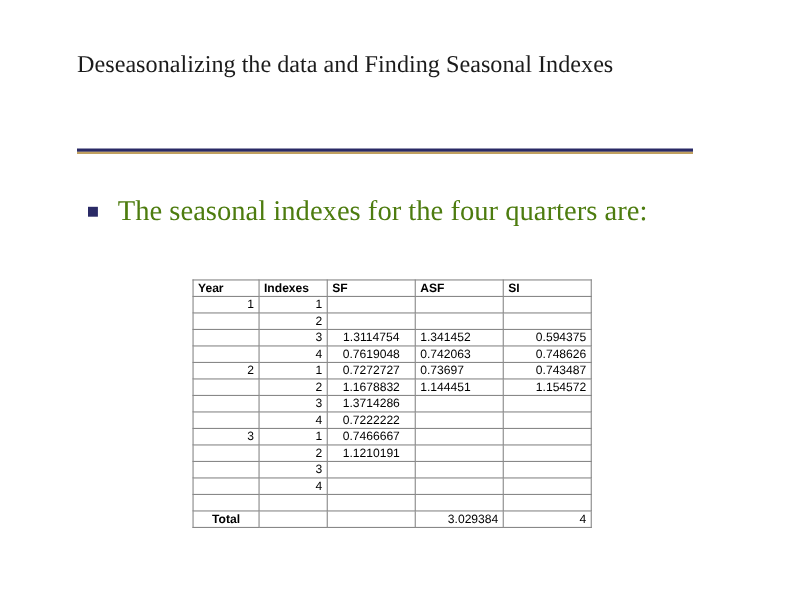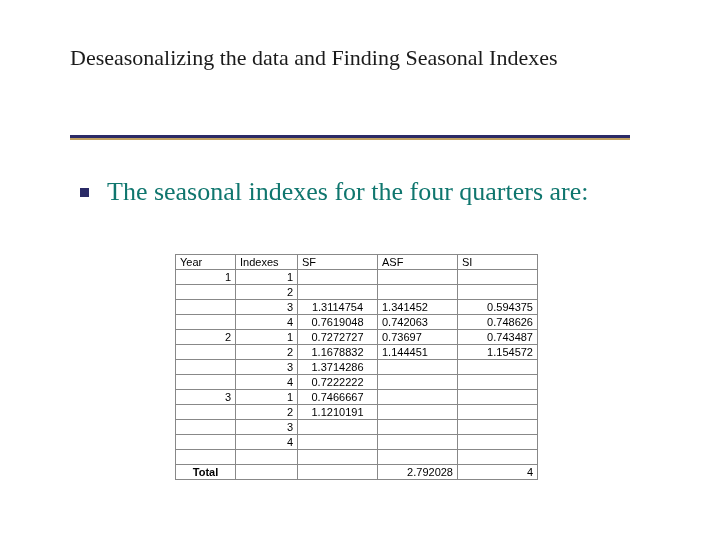--- a/index.html
+++ b/index.html
@@ -55,21 +55,21 @@
     width: 9px;
     height: 9px;
     background: #2a2a66;
     margin-top: 12px;
     flex: 0 0 auto;
   }
   .bullet-text {
     font-size: 26px;
     line-height: 1.25;
     margin-left: 18px;
-    color: #0f766e;
+    color: #4d7c0f;
   }
   .table-wrap {
     position: absolute;
     left: 175px;
     top: 254px;
     font-family: Arial, Helvetica, sans-serif;
     font-size: 11px;
   }
   table {
     border-collapse: collapse;
@@ -78,21 +78,21 @@
     border: 1px solid #888;
     padding: 1px 4px 1px 4px;
     height: 15px;
     box-sizing: border-box;
     vertical-align: middle;
     background: #fff;
     white-space: nowrap;
   }
   th {
     text-align: left;
-    font-weight: normal;
+    font-weight: bold;
   }
   .col-year    { width: 60px; text-align: right; }
   .col-quarter { width: 62px; text-align: right; }
   .col-sf      { width: 80px; text-align: center; }
   .col-asf     { width: 80px; text-align: left; }
   .col-si      { width: 80px; text-align: right; }
   th.col-year, th.col-quarter, th.col-sf, th.col-asf, th.col-si { text-align: left; }
   .total-label { text-align: center; font-weight: bold; }
   .total-val   { text-align: right; font-weight: normal; }
 </style>
@@ -212,20 +212,20 @@
             <td class="col-sf"></td>
             <td class="col-asf"></td>
             <td class="col-si"></td>
           </tr>
         </tbody>
       <tfoot>
         <tr>
           <td class="col-year total-label">Total</td>
           <td class="col-quarter"></td>
           <td class="col-sf"></td>
-          <td class="col-asf total-val">2.792028</td>
+          <td class="col-asf total-val">3.029384</td>
           <td class="col-si total-val">4</td>
         </tr>
       </tfoot>
     </table>
   </div>
 
 </div>
 
 </body></html>

